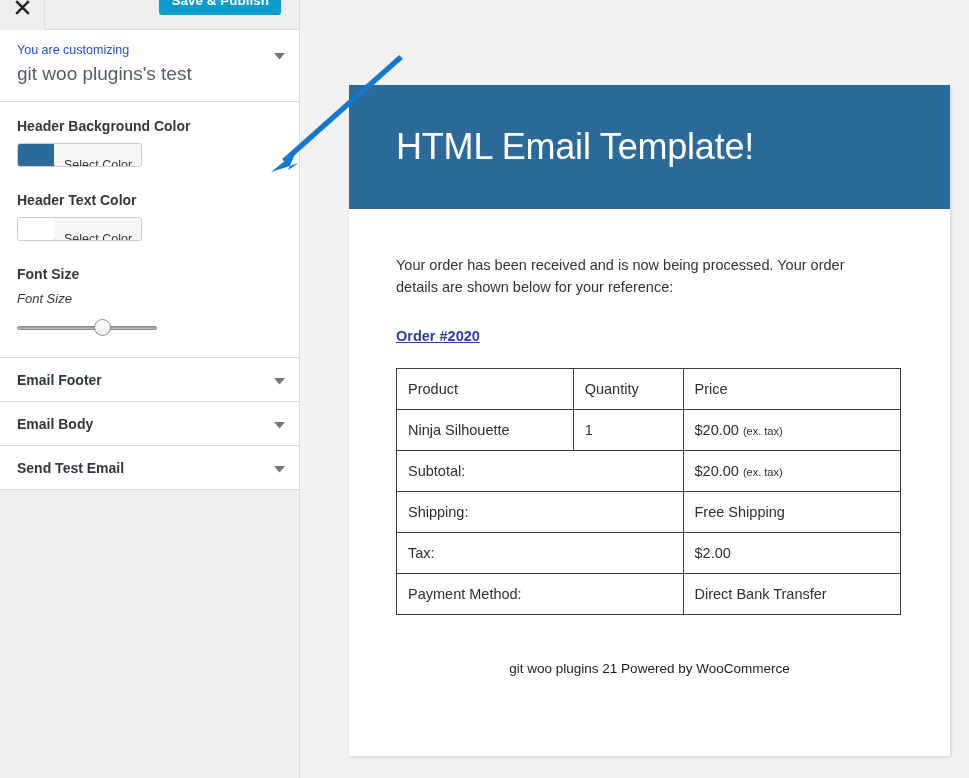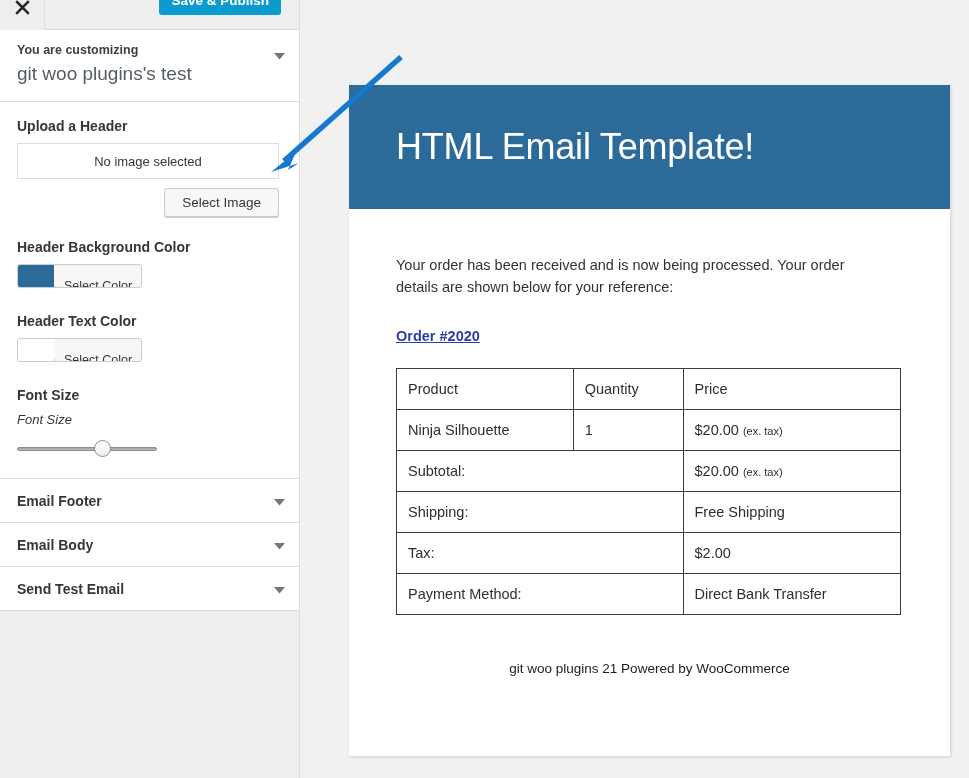--- a/index.html
+++ b/index.html
@@ -127,23 +127,22 @@
 
   .cz-info {
     background: #ffffff;
     border-bottom: 1px solid #dddddd;
     padding: 12px 17px 14px 17px;
     position: relative;
     height: 72px;
   }
   .cz-info-small {
     font-size: 12.5px;
-    color: #404040;
+    color: #1d4ed8;
     line-height: 1.4;
-    font-weight: bold;
   }
   .cz-info-title {
     font-size: 19px;
     color: #555d66;
     line-height: 1.35;
     font-weight: 400;
     margin-top: 1px;
   }
   .cz-info-toggle {
     position: absolute;
@@ -356,27 +355,20 @@
         <svg width="11" height="7" viewBox="0 0 11 7">
           <path d="M0 0 L11 0 L5.5 6.6 Z" fill="#72777c"></path>
         </svg>
       </span>
     </div>
 
     <div class="accordion-section">
 
       <div class="section-body">
 
-        <div class="ctrl">
-          <span class="ctrl-label">Upload a Header</span>
-          <div class="upload-placeholder">No image selected</div>
-          <div class="upload-actions">
-            <button class="btn-secondary">Select Image</button>
-          </div>
-        </div>
 
         <div class="ctrl">
           <span class="ctrl-label">Header Background Color</span>
           <div class="color-picker">
             <span class="color-swatch" id="bg-swatch" style="background: rgb(44, 107, 153);"></span>
             <span class="color-picker-label color-swatch-sep">Select Color</span>
           </div>
         </div>
 
         <div class="ctrl">

